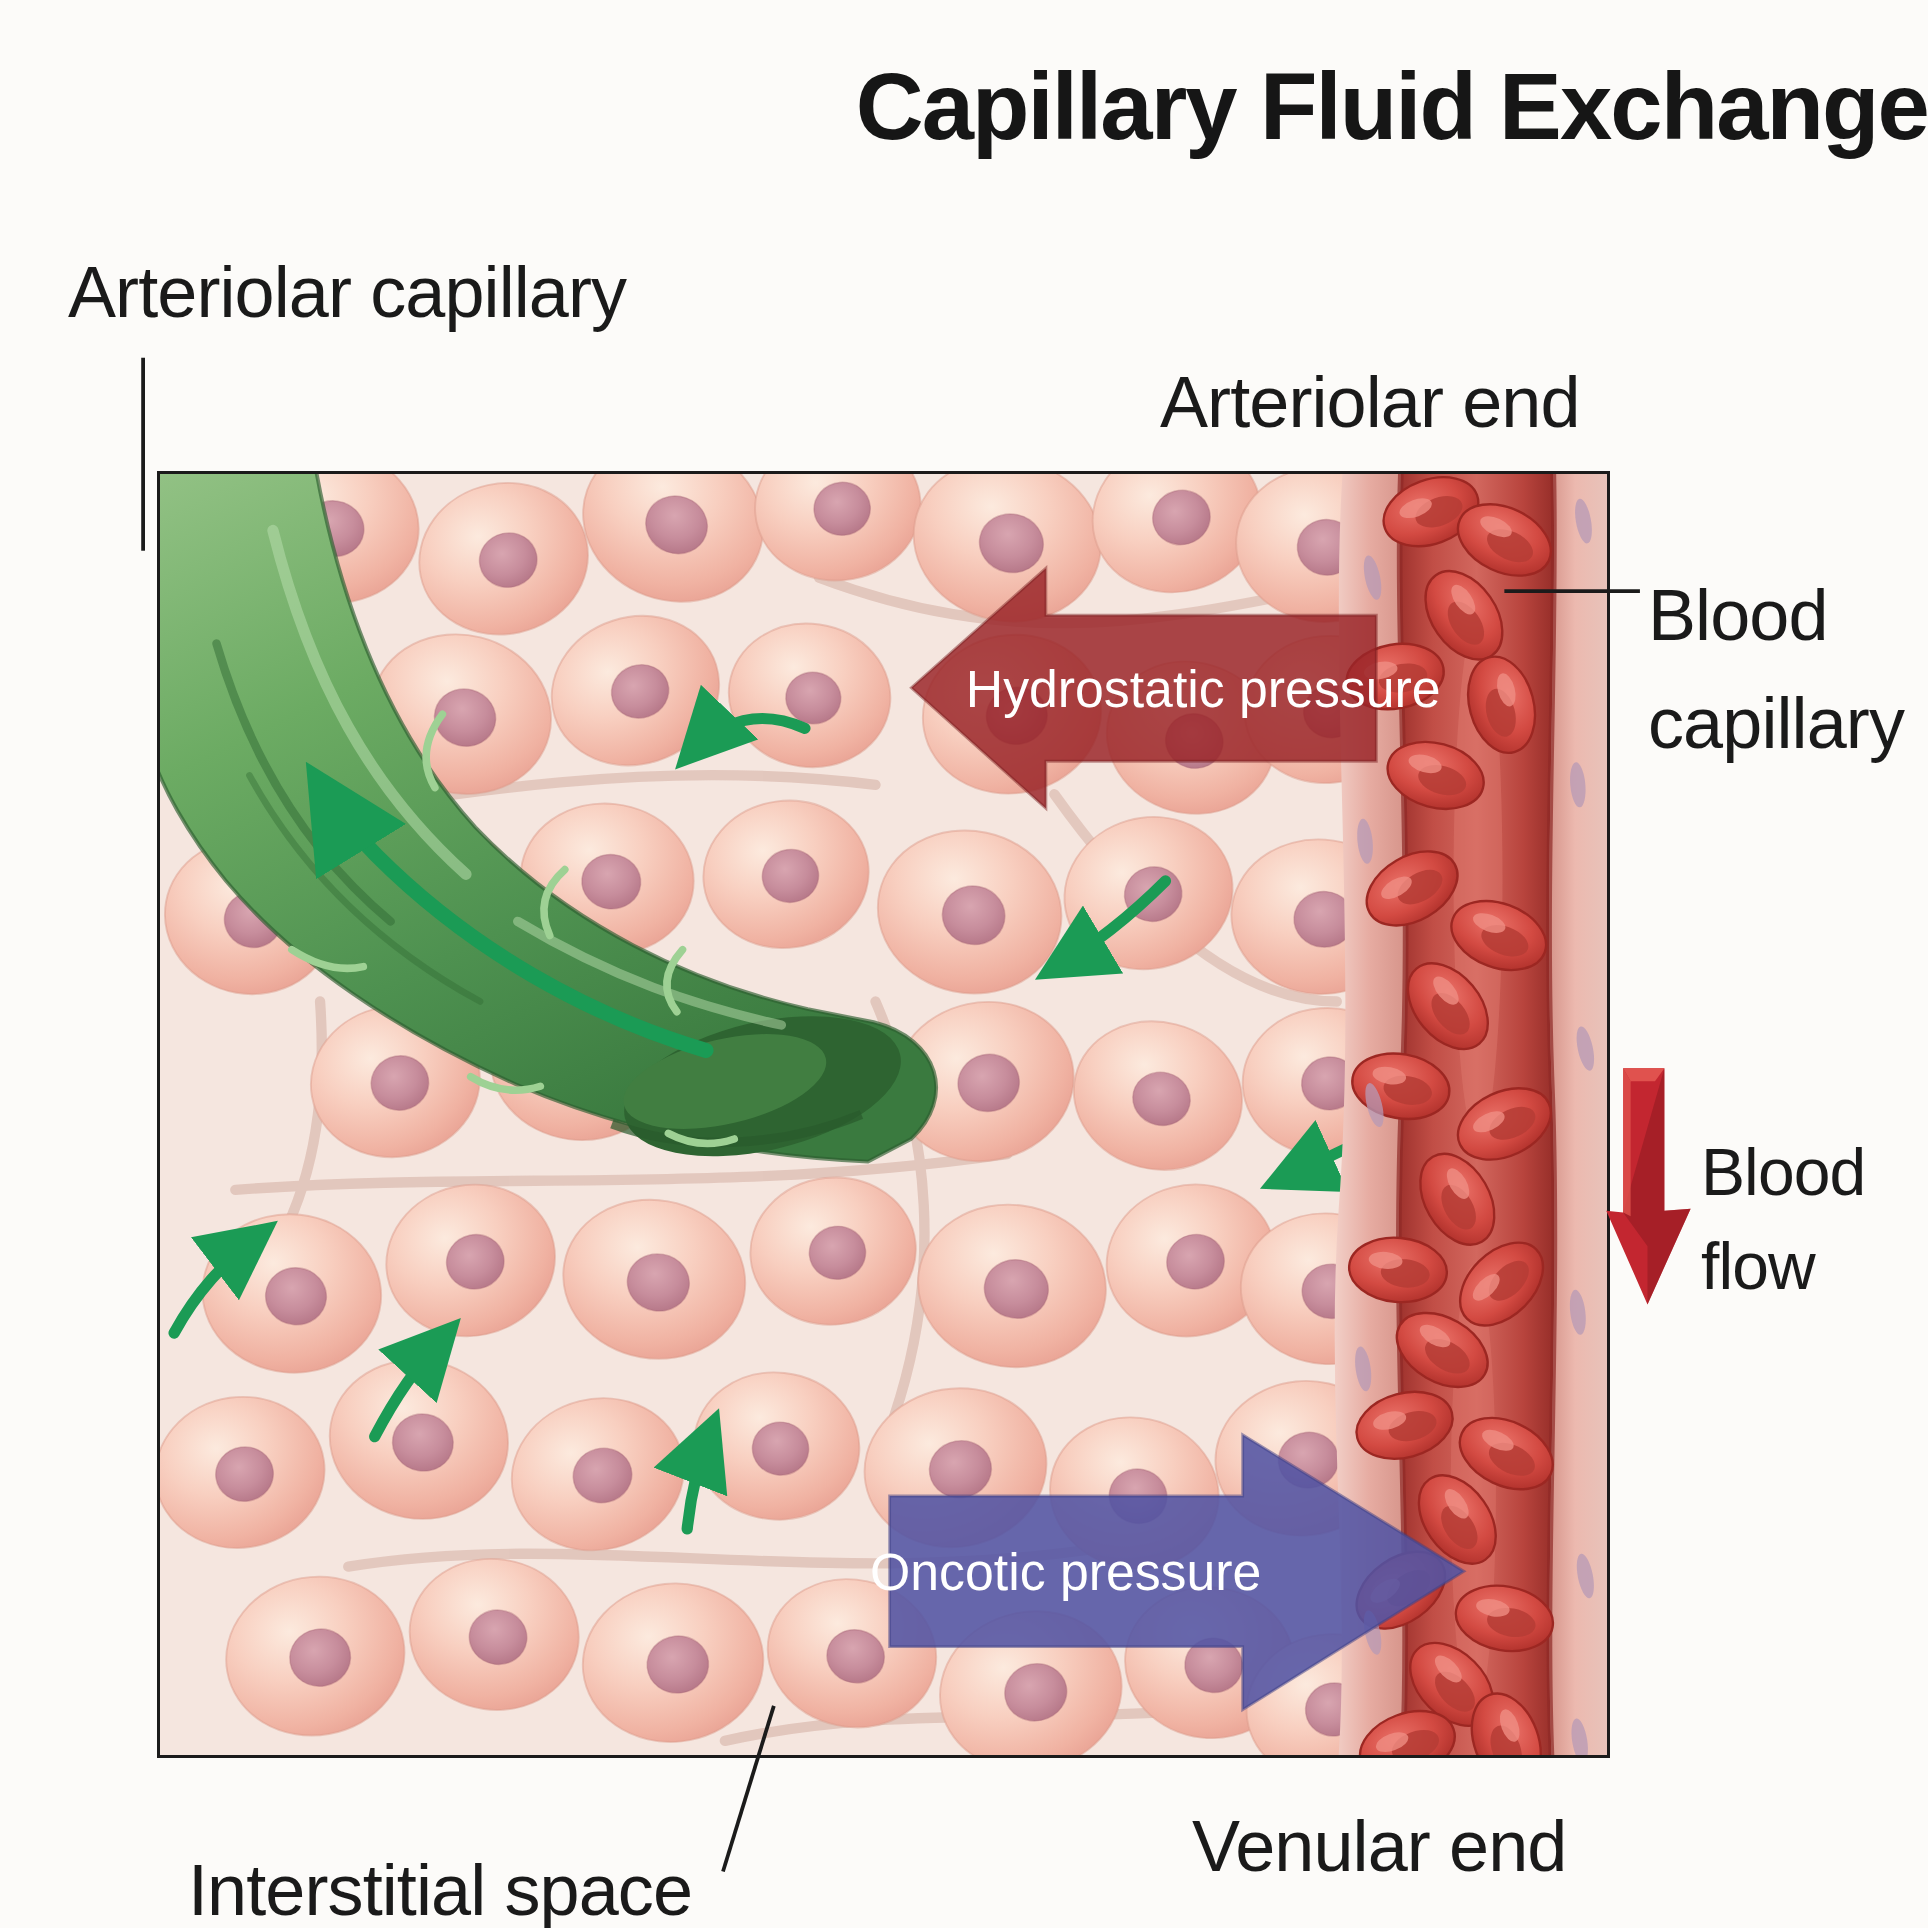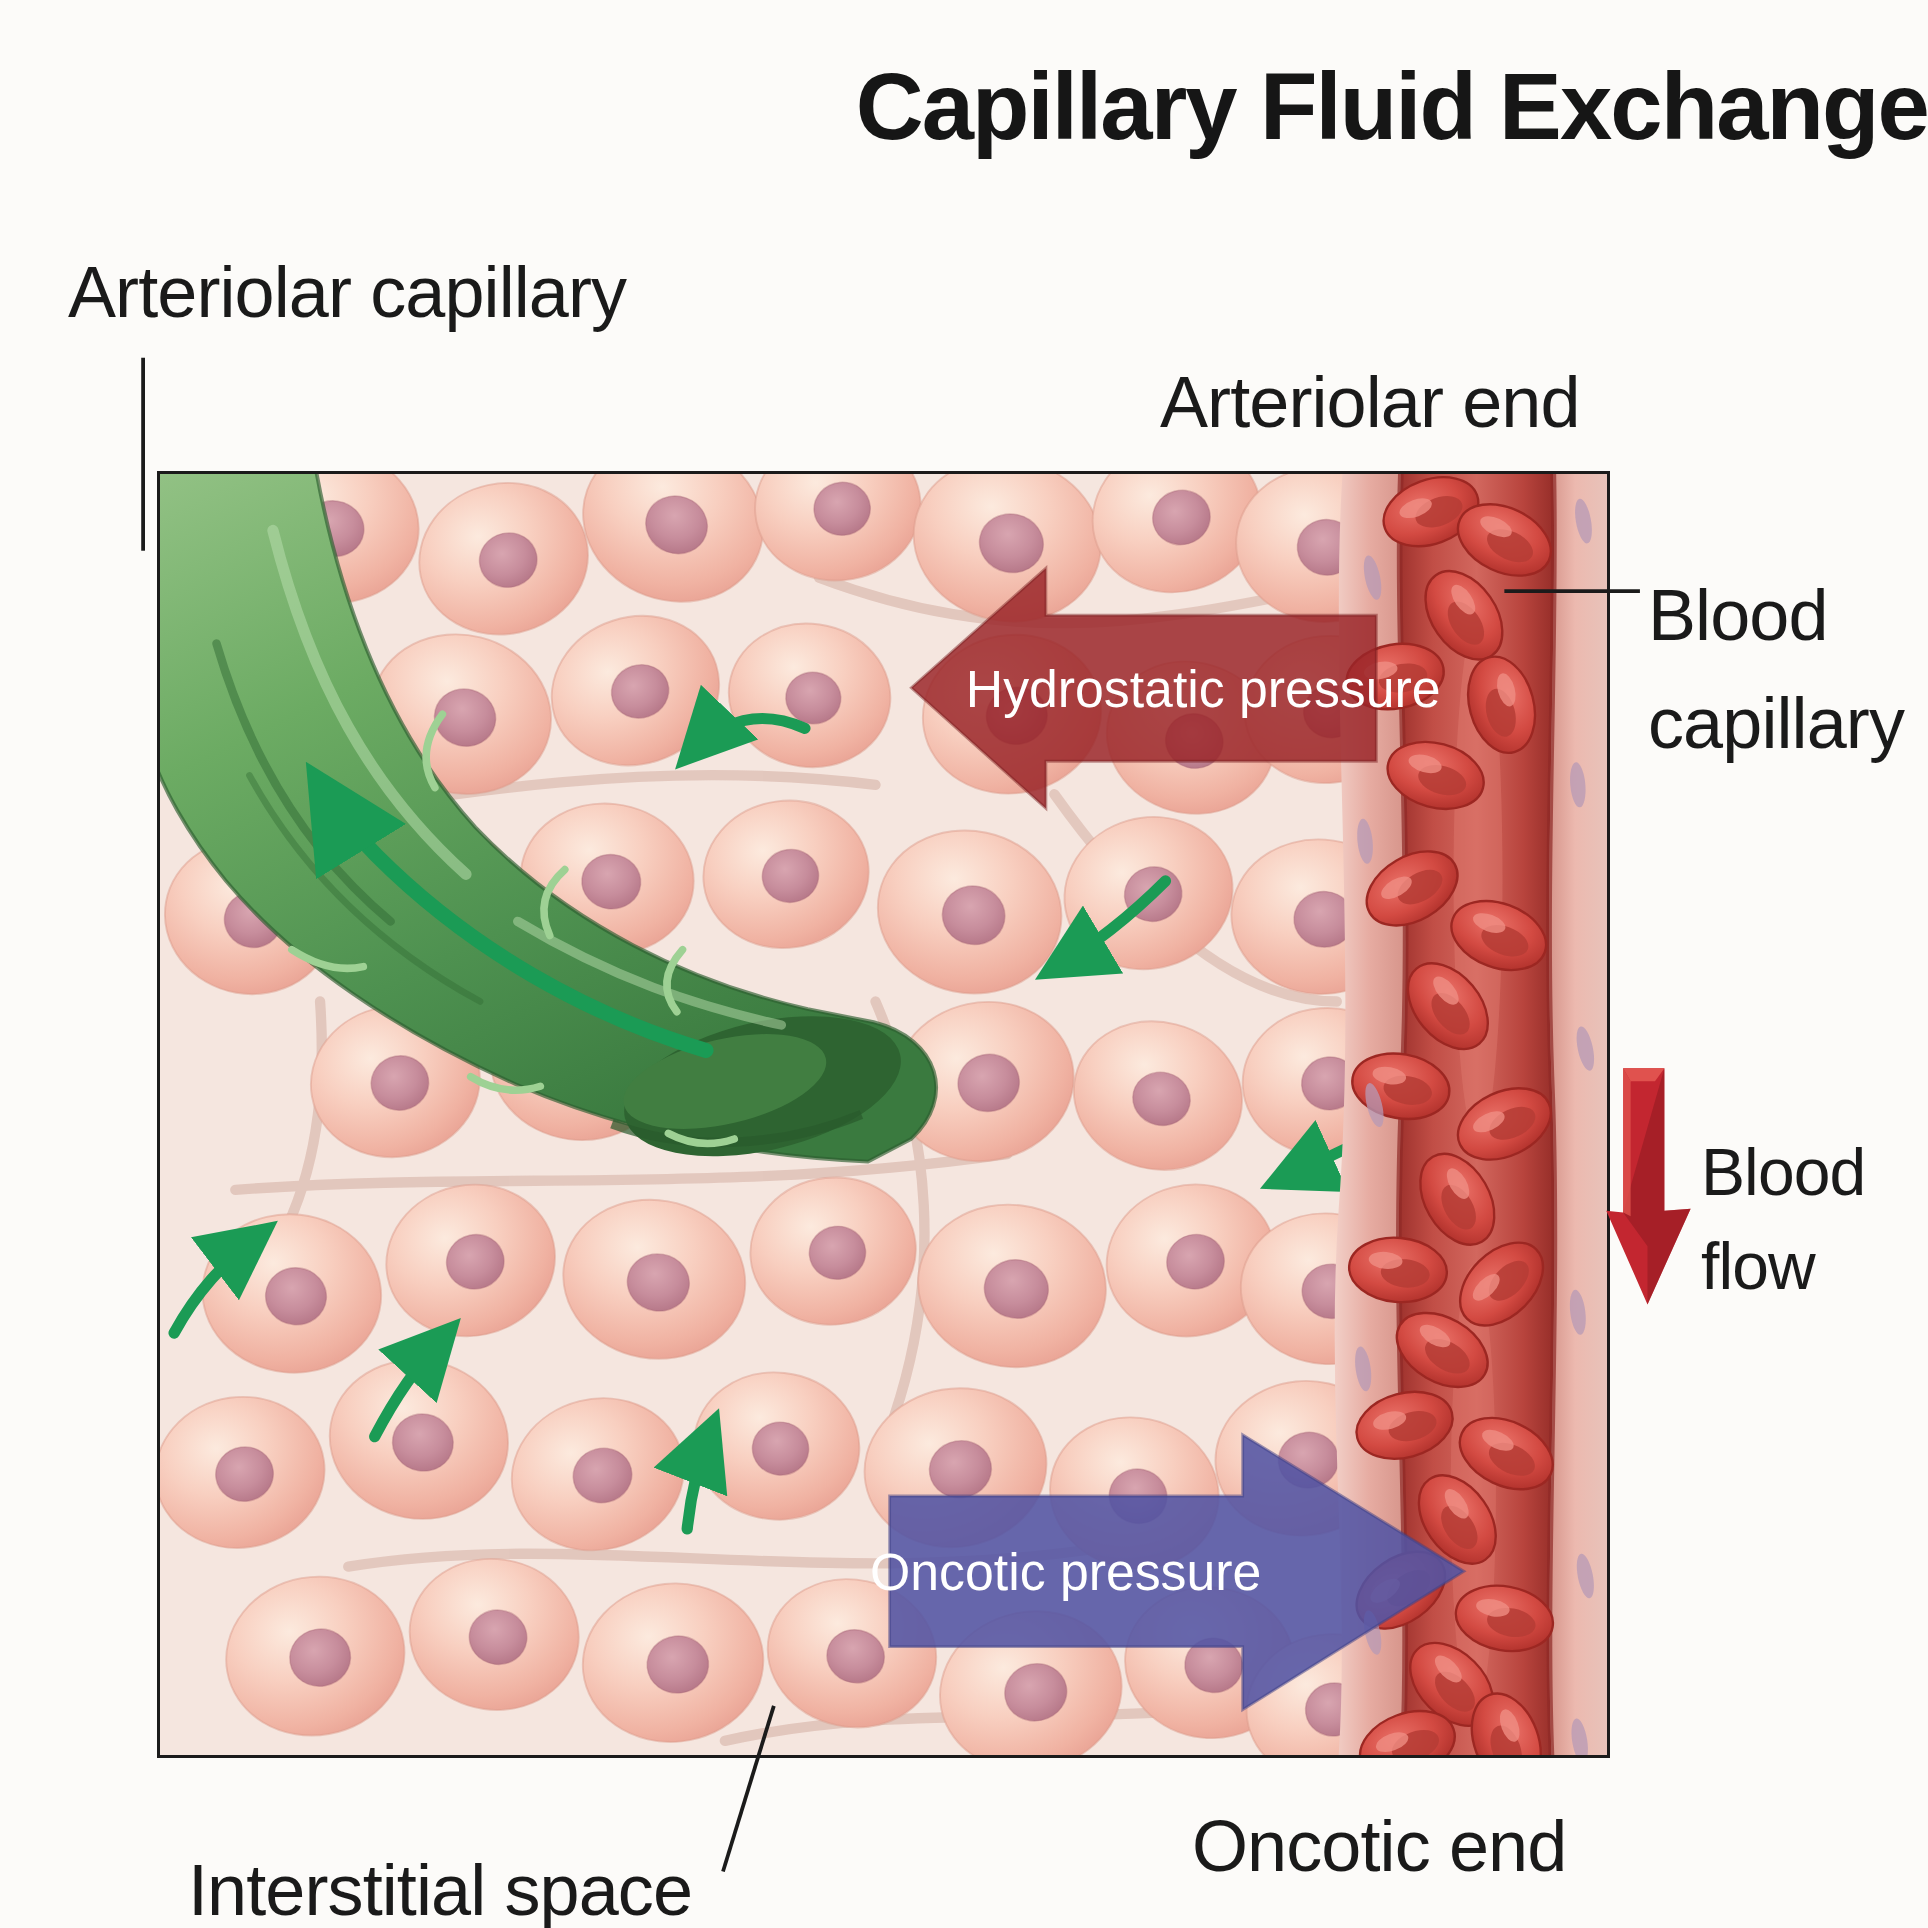--- a/index.html
+++ b/index.html
@@ -33,21 +33,21 @@
 </head>
 <body>
 
 <div class="title">Capillary Fluid Exchange</div>
 
 <div class="lbl" id="lbl-lymphatic">Arteriolar capillary</div>
 <div class="lbl" id="lbl-arteriolar">Arteriolar end</div>
 <div class="lbl wrap" id="lbl-blood-capillary">Blood capillary</div>
 <div class="lbl wrap" id="lbl-blood-flow">Blood flow</div>
 <div class="lbl" id="lbl-interstitial">Interstitial space</div>
-<div class="lbl" id="lbl-venular">Oncotic end</div>
+<div class="lbl" id="lbl-venular">Venular end</div>
 
 <div id="diagram-box">
 <svg viewBox="0 0 1537 1360" preserveAspectRatio="none">
   <defs>
     <radialGradient id="cellG" cx="38%" cy="32%" r="78%">
       <stop offset="0" stop-color="#fceade"></stop>
           <stop offset="0.4" stop-color="#f8cfc0"></stop>
       <stop offset="0.78" stop-color="#f0b2a2"></stop>
           <stop offset="1" stop-color="#e79e90"></stop>
     </radialGradient>

